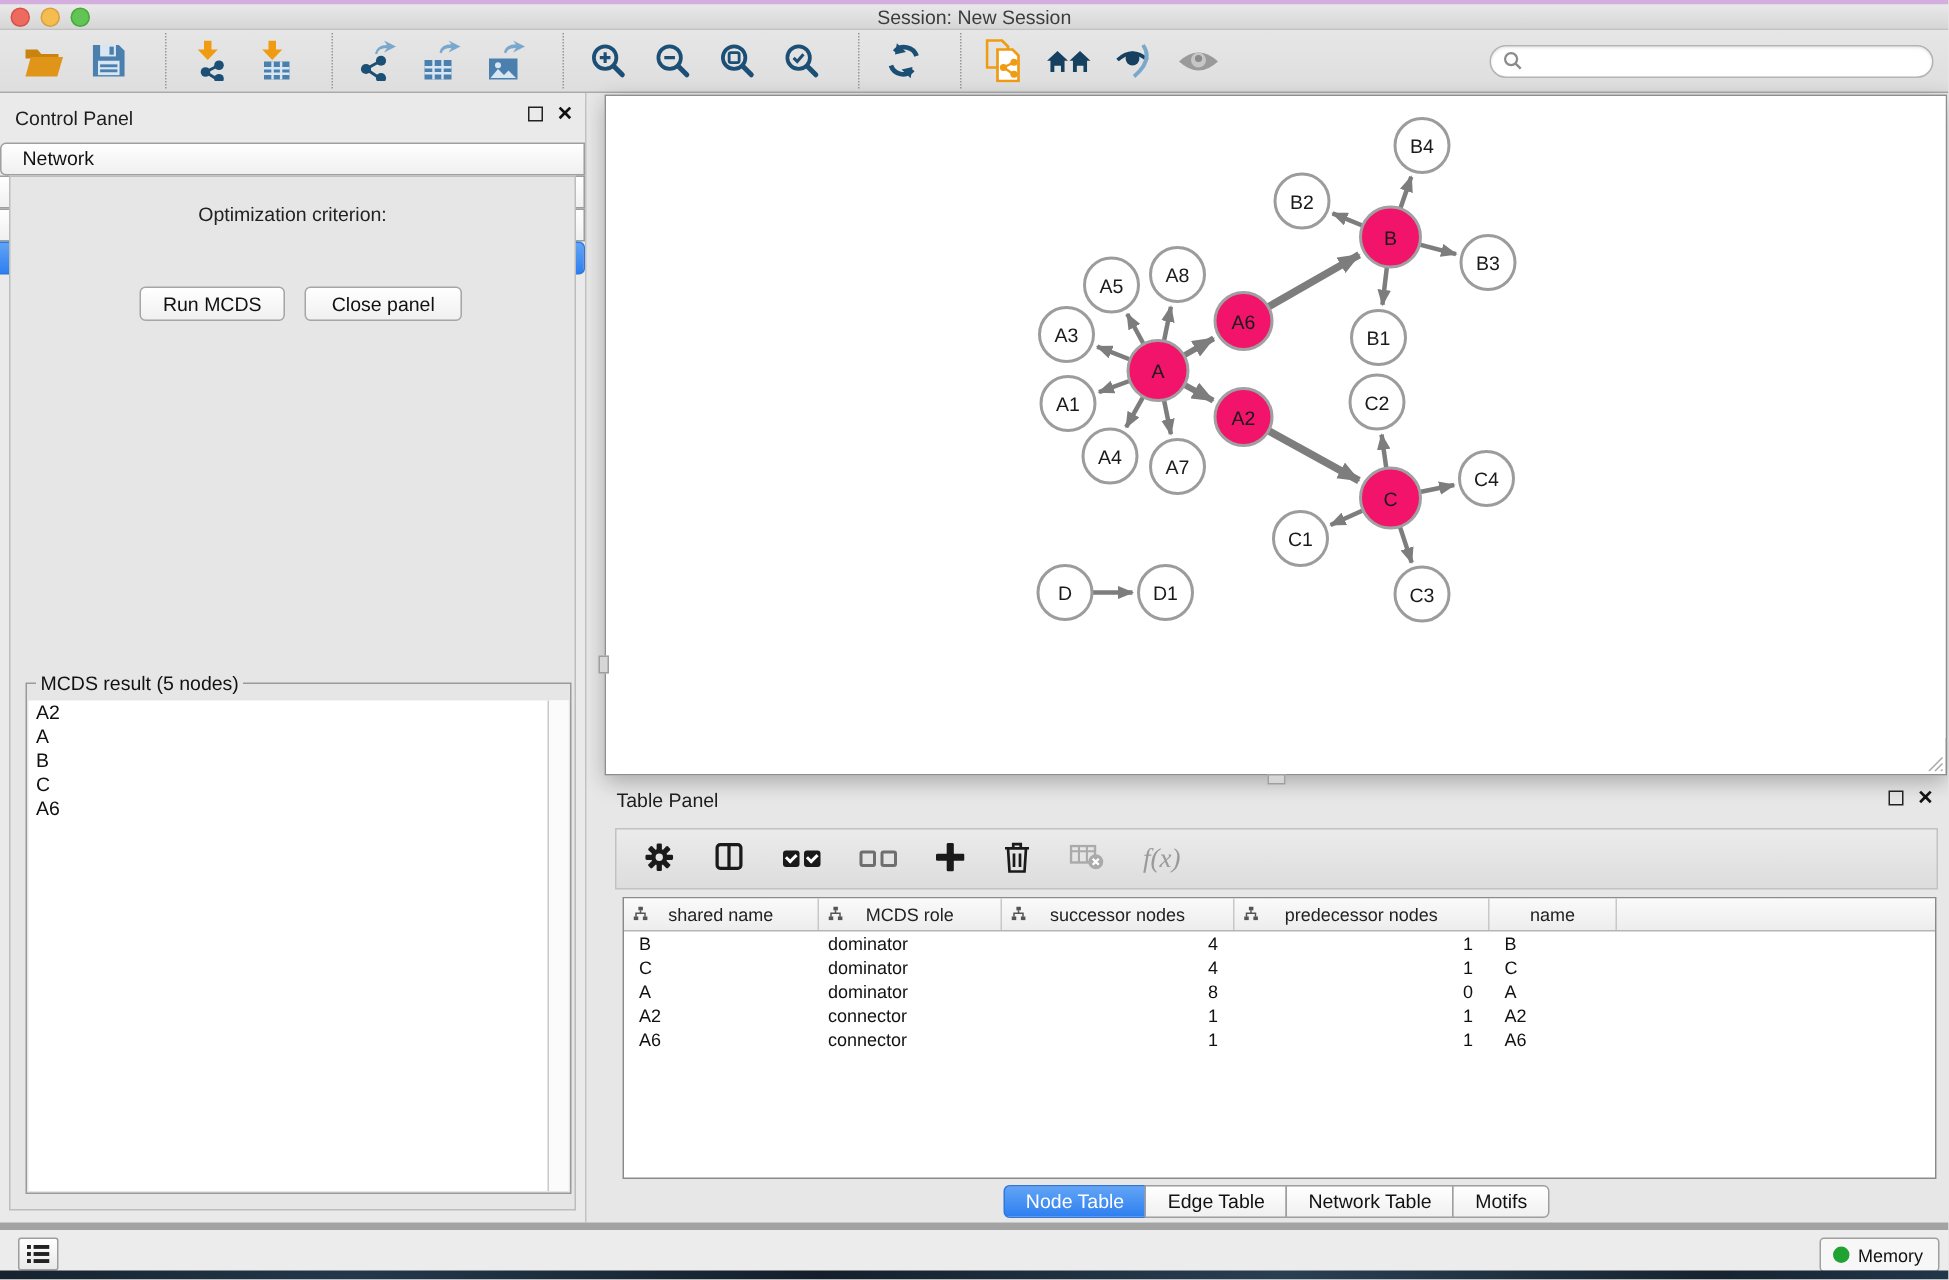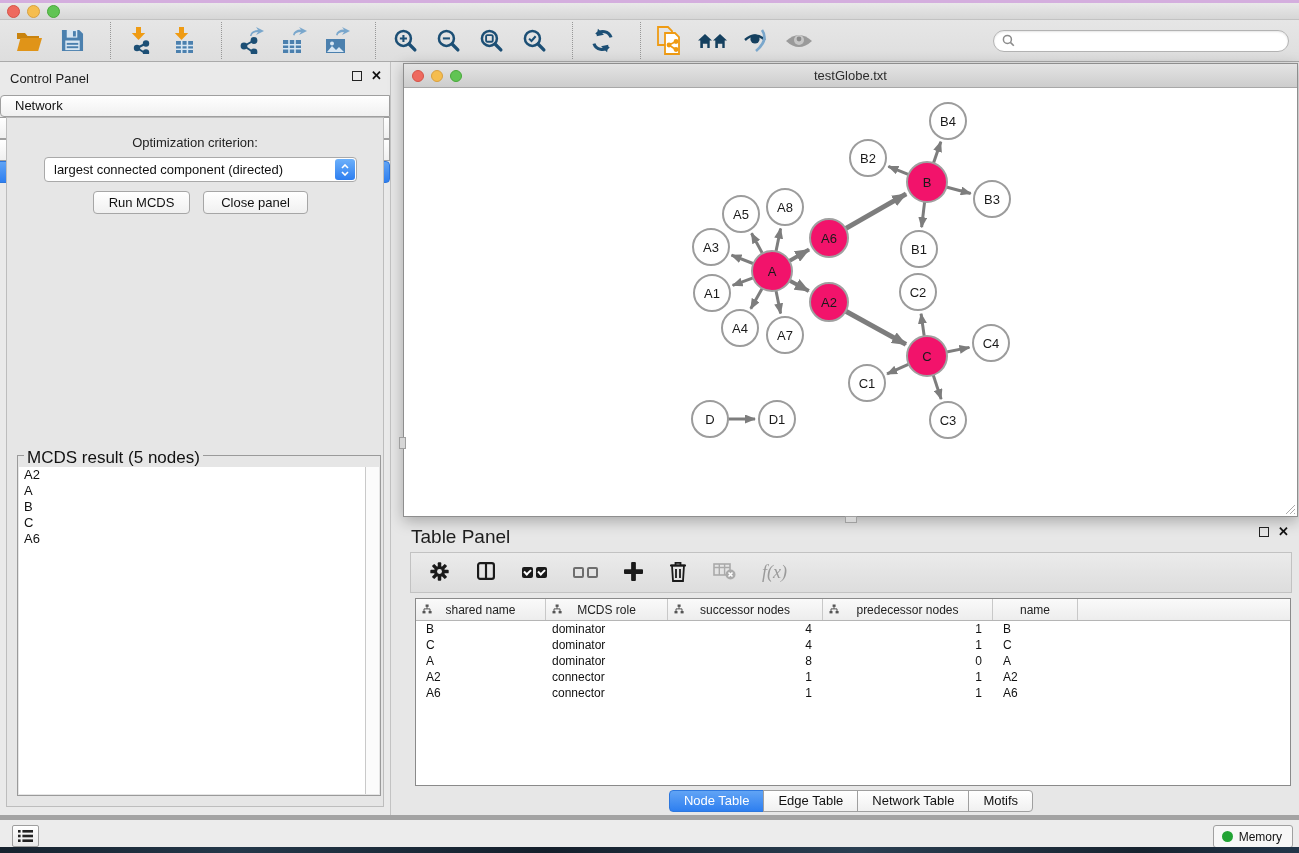--- a/index.html
+++ b/index.html
@@ -53,21 +53,21 @@
   .dropdown .val { position:absolute; left:9px; top:0; line-height:23px; font-size:13px; color:#111; white-space:nowrap; }
   .stepper { position:absolute; right:1px; top:1px; bottom:1px; width:20px; border-radius:3px;
     background:linear-gradient(#6cb0fa,#2d7ef0); display:flex; flex-direction:column; align-items:center; justify-content:center; gap:2px; }
   .btn-row { position:absolute; left:0; right:0; top:73px; }
   .pushbtn { position:absolute; height:23px; background:linear-gradient(#ffffff,#f0f0f0);
     border:1px solid #a6a6a6; border-radius:4px; font-size:13px; color:#111; text-align:center; line-height:21px; }
   .run-btn { left:86px; width:97px; }
   .closep-btn { left:196px; width:105px; }
 
   .fieldset { position:absolute; left:10px; top:337px; width:364px; height:341px; border:1px solid #9a9a9a; }
-  .fieldset .legend { position:absolute; left:6px; top:-8px; background:#e6e6e6; padding:0 3px; font-size:17px; color:#111; }
+  .fieldset .legend { position:absolute; left:6px; top:-8px; background:#e6e6e6; padding:0 3px; font-size:13px; color:#111; }
   .listbox { position:absolute; left:1px; right:1px; top:11px; bottom:1px; background:#fff; }
   .listbox .track { position:absolute; right:0; top:0; bottom:0; width:14px; background:#fbfbfb; border-left:1px solid #c9c9c9; }
   .listbox .item { padding:0 0 0 5px; height:16px; line-height:16px; font-size:13px; color:#111; }
 
   
   .net-window { position:absolute; left:403px; top:63px; width:895px; height:454px;
     border:1px solid #8e8e8e; background:#fff; box-shadow:0 4px 14px rgba(0,0,0,.28); }
   .net-titlebar { position:relative; height:24px; background:linear-gradient(#e4e4e4,#cdcdcd); border-bottom:1px solid #a8a8a8; }
   .net-titlebar .title { position:absolute; left:0; right:0; top:4px; text-align:center; font-size:13px; color:#2d2d2d; }
   .net-titlebar .lights { top:6px; left:8px; }
@@ -75,21 +75,21 @@
   #edge-layer { position:absolute; left:0; top:0; }
   .graph-node { position:absolute; border-radius:50%; background:#fff; border:2px solid #9c9c9c;
     display:flex; align-items:center; justify-content:center; font-size:13px; color:#1a1a1a; }
   .graph-node.mcds { background:#f2136b; border-color:#a0a0a0; }
   .grip { position:absolute; right:1px; bottom:1px; }
   .splitter-h { position:absolute; left:399px; top:437px; width:7px; height:12px; background:#d6d6d6; border:1px solid #9f9f9f; }
   .splitter-v { position:absolute; left:845px; top:516px; width:12px; height:7px; background:#d6d6d6; border:1px solid #9f9f9f; }
 
   
   .table-panel { position:absolute; left:403px; top:520px; width:896px; height:295px; }
-  .tp-title { position:absolute; left:8px; top:6px; font-size:19px; color:#1d1d1d; }
+  .tp-title { position:absolute; left:8px; top:6px; font-size:13px; color:#1d1d1d; }
   .tp-icons { position:absolute; right:10px; top:7px; display:flex; gap:9px; align-items:center; }
   .tp-toolbar { position:absolute; left:7px; top:32px; width:882px; height:41px;
     background:linear-gradient(#ebebeb,#dddddd); border:1px solid #c2c2c2;
     display:flex; align-items:center; padding-left:18px; gap:26px; }
   .chkpair { display:flex; gap:3px; }
   .chk { width:11px; height:11px; border-radius:2px; }
   .chk.on { background:#1a1a1a; position:relative; }
   .chk.on::after { content:""; position:absolute; left:2px; top:2px; width:5px; height:3px;
     border-left:2px solid #fff; border-bottom:2px solid #fff; transform:rotate(-45deg); }
   .chk.off { border:2px solid #6e6e6e; background:transparent; }
@@ -121,20 +121,21 @@
 <body>
 
 <div class="wall-top"></div>
 
 <div class="titlebar">
   <div class="lights">
     <span class="light red"></span>
     <span class="light yellow"></span>
     <span class="light green"></span>
   </div>
+  <div class="title">Session: New Session</div>
 </div>
 
 <div class="toolbar">
   <span class="tb-icon">
     <svg width="27" height="22" viewBox="0 0 27 22">
         <path d="M1 3h8l2.5 3H23v3H1z" fill="#c9830e"></path>
         <path d="M1 21L4.5 8H26l-3.8 13z" fill="#e09418"></path>
       </svg>
   </span>
   <span class="tb-icon">
@@ -290,58 +291,39 @@
     <span class="close-ico">✕</span>
   </div>
   <div class="segs cp-tabs" id="cp-tabs">
       <div class="seg">Network</div>
       <div class="seg">Select</div>
       <div class="seg">Select</div>
       <div class="seg active">MCDS</div>
     </div>
   <div class="cp-content">
     <div class="opt-label">Optimization criterion:</div>
-    <div class="dropdown">
-      <span class="val">largest connected component (directed)</span>
-      <span class="stepper">
-        <svg width="8" height="5" viewBox="0 0 8 5">
-            <path d="M1 4l3-3 3 3" fill="none" stroke="#fff" stroke-width="1.6"></path>
-          </svg>
-        <svg width="8" height="5" viewBox="0 0 8 5">
-            <path d="M1 1l3 3 3-3" fill="none" stroke="#fff" stroke-width="1.6"></path>
-          </svg>
-      </span>
-    </div>
     <div class="btn-row">
       <div class="pushbtn run-btn">Run MCDS</div>
       <div class="pushbtn closep-btn">Close panel</div>
     </div>
     <div class="fieldset">
       <span class="legend">MCDS result (5 nodes)</span>
       <div class="listbox" id="mcds-list">
         <div class="item">A2</div>
           <div class="item">A</div>
           <div class="item">B</div>
           <div class="item">C</div>
           <div class="item">A6</div>
           <div class="track"></div>
       </div>
     </div>
   </div>
 </div>
 
 <div class="net-window">
-  <div class="net-titlebar">
-    <div class="lights small">
-      <span class="light red"></span>
-      <span class="light yellow"></span>
-      <span class="light green"></span>
-    </div>
-    <div class="title">testGlobe.txt</div>
-  </div>
   <div class="canvas" id="net-canvas">
     <svg id="edge-layer" width="893" height="428">
       <defs>
         <marker id="arrow-small" markerWidth="11" markerHeight="9" refX="10" refY="4.5" orient="auto" markerUnits="userSpaceOnUse" viewBox="0 0 11 9">
             <path d="M0 0L11 4.5L0 9z" fill="#7d7d7d"></path>
           </marker>
         <marker id="arrow-big" markerWidth="15" markerHeight="12" refX="14" refY="6" orient="auto" markerUnits="userSpaceOnUse" viewBox="0 0 15 12">
             <path d="M0 0L15 6L0 12z" fill="#7d7d7d"></path>
           </marker>
       </defs>

